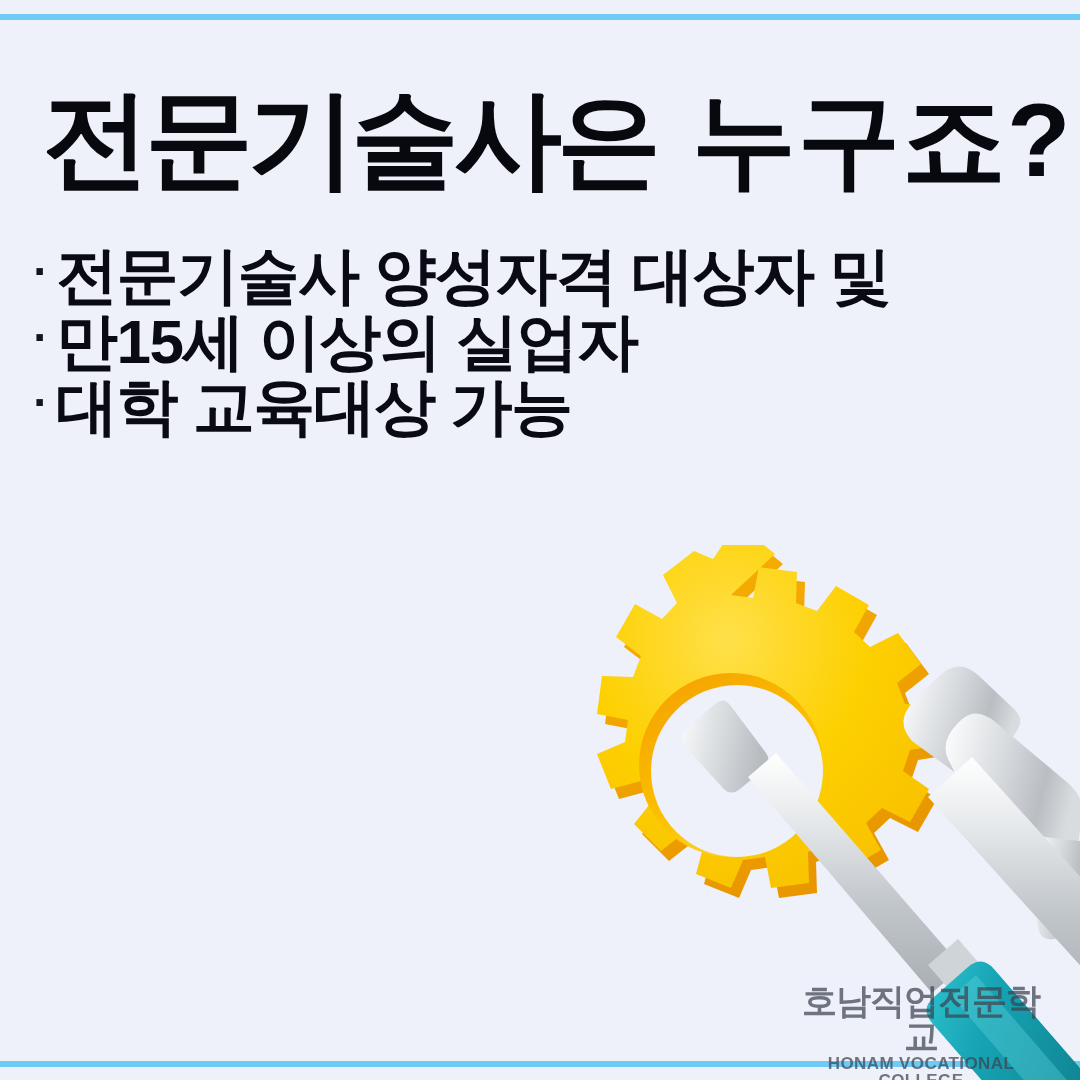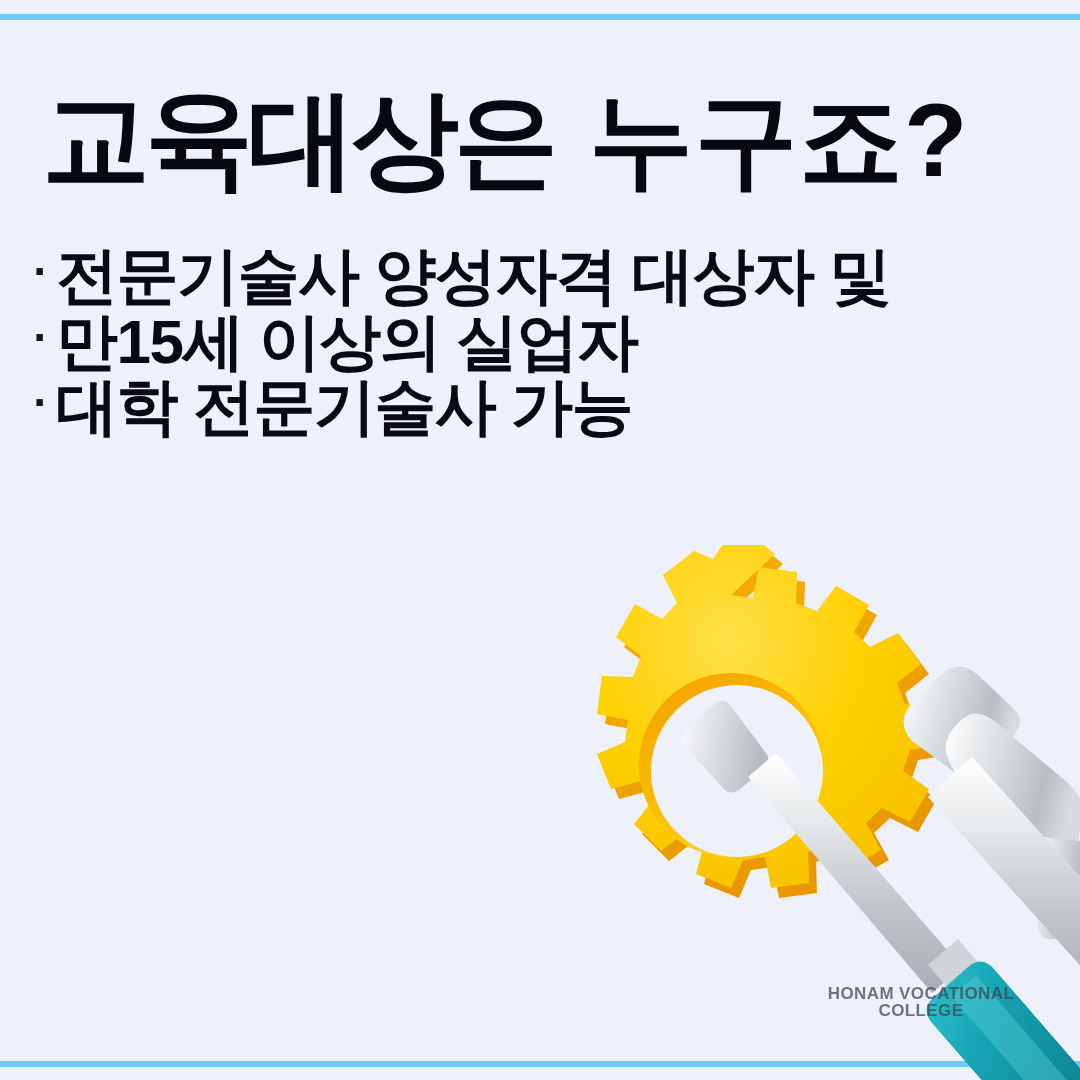--- a/index.html
+++ b/index.html
@@ -123,38 +123,38 @@
   }
 </style>
 </head>
 <body>
 
 <div id="poster">
 
   <div class="rule rule-top"></div>
   <div class="rule rule-bottom"></div>
 
-  <h1 id="headline"><span class="hl-strong">교육대상</span><span class="hl-light">은 누구죠?</span></h1>
+  <h1 id="headline"><span class="hl-strong">전문기술사</span><span class="hl-light">은 누구죠?</span></h1>
 
   <div id="bullets">
 
     <div class="bullet-row">
       <span class="bullet-dot">·</span>
       <span class="bullet-text">전문기술사 양성자격 대상자 및</span>
     </div>
 
 
     <div class="bullet-row">
       <span class="bullet-dot">·</span>
       <span class="bullet-text">만15세 이상의 실업자</span>
     </div>
 
     <div class="bullet-row">
       <span class="bullet-dot">·</span>
-      <span class="bullet-text">대학 전문기술사 가능</span>
+      <span class="bullet-text">대학 교육대상 가능</span>
     </div>
 
   </div>
 
   <div id="tools">
     <svg width="640" height="545" viewBox="0 0 640 545" xmlns="http://www.w3.org/2000/svg">
       <defs>
         <radialGradient id="gearFace" cx="38%" cy="32%" r="78%">
           <stop offset="0%" stop-color="#ffe04a"></stop>
           <stop offset="52%" stop-color="#fdd000"></stop>
@@ -319,16 +319,17 @@
         <path fill="#5ed3dd" opacity="0.38" d="
           M492 452
           l24 -22
           l140 162
           l-24 22 z"></path>
       </g>
     </svg>
   </div>
 
   <div id="watermark">
+    <span class="wm-kr">호남직업전문학교</span>
     <span class="wm-en">HONAM VOCATIONAL COLLEGE</span>
   </div>
 
 </div>
 
 </body></html>

